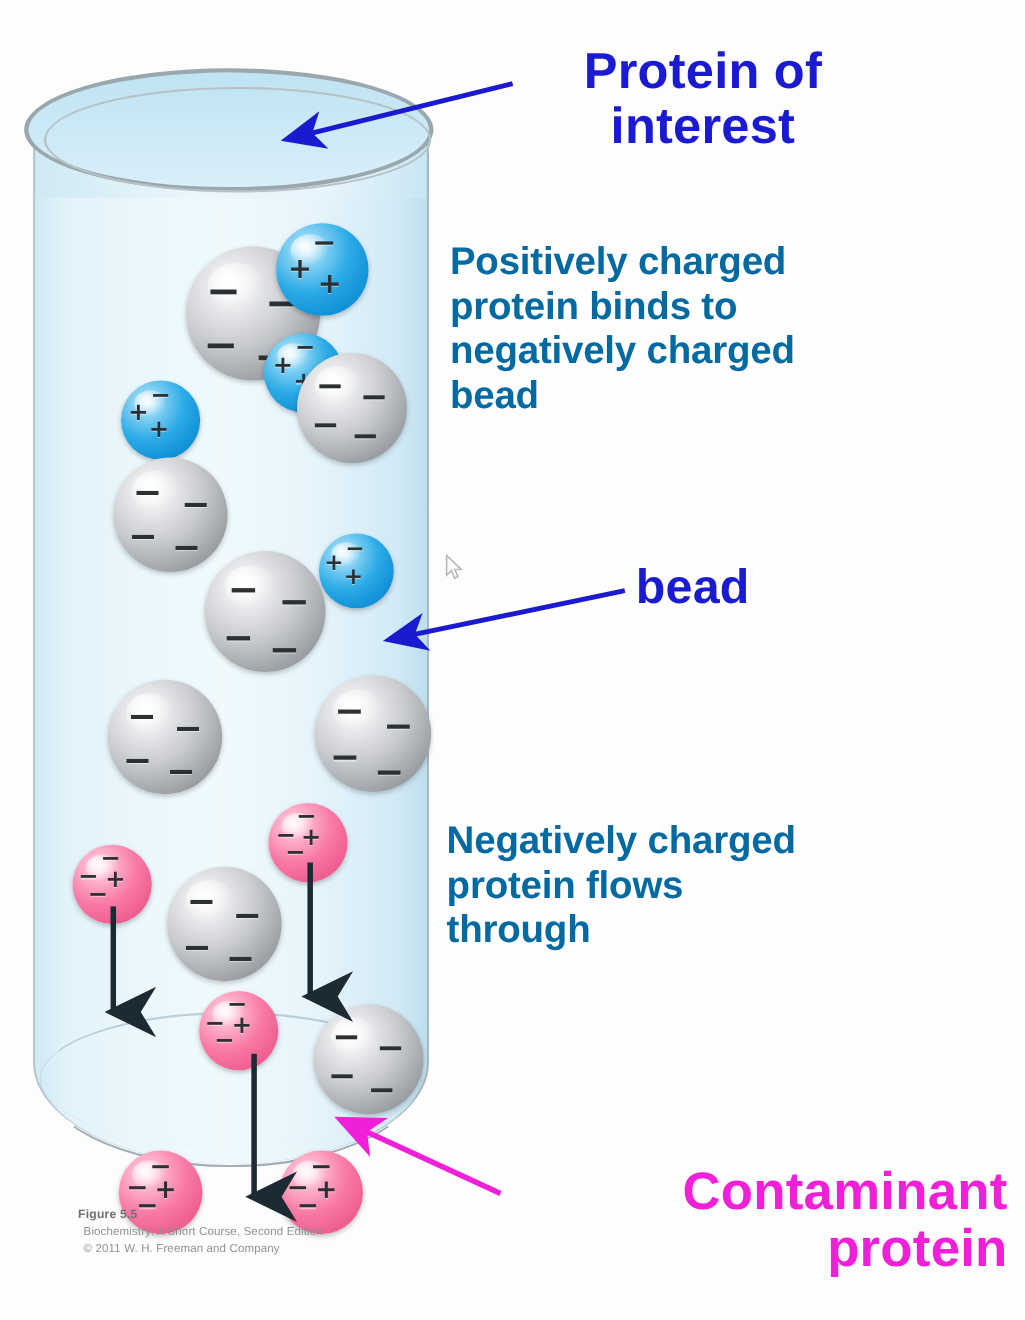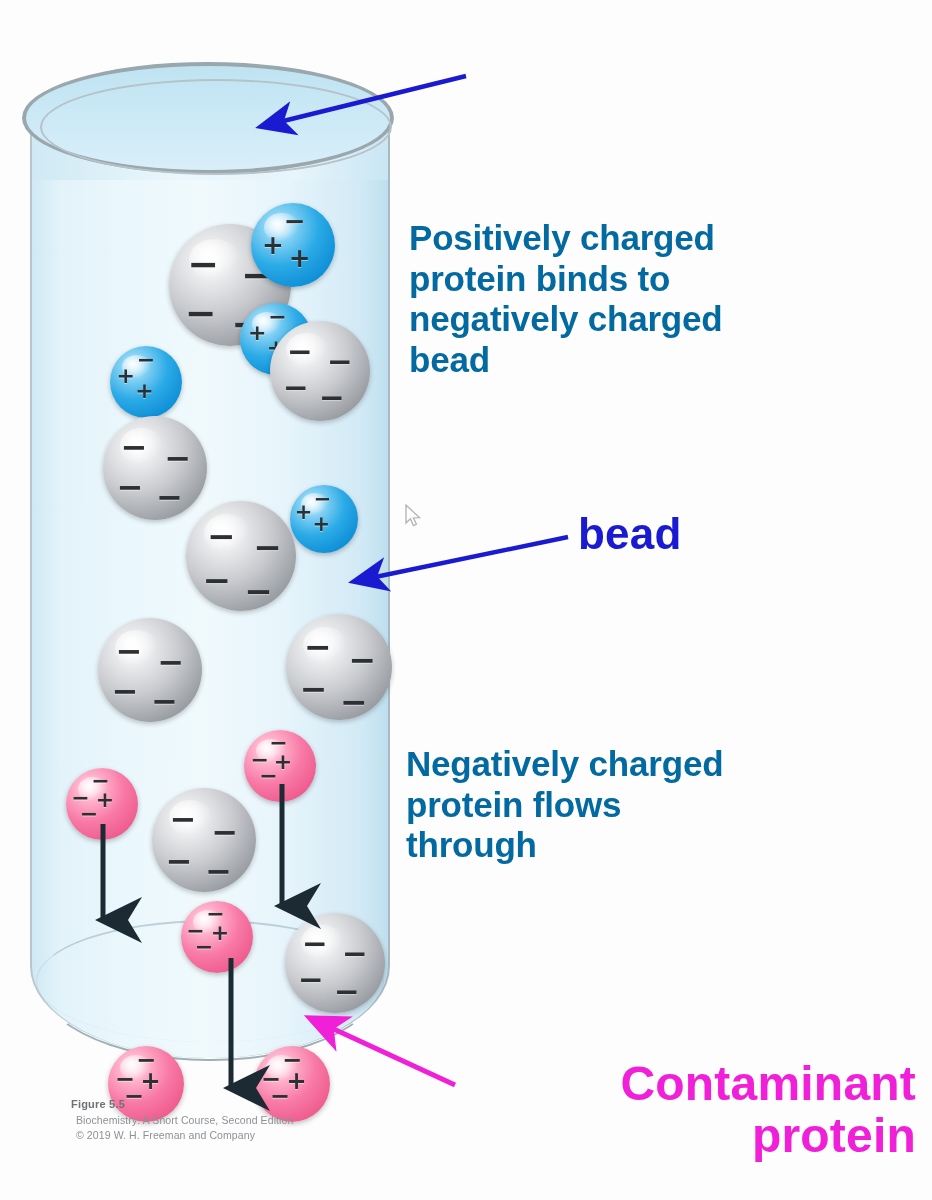--- a/index.html
+++ b/index.html
@@ -271,38 +271,40 @@
 
     <g>
       <line x1="568" y1="537" x2="356" y2="581" stroke="#1a1ad0" stroke-width="4.5" marker-end="url(#ah-blue)"></line>
     </g>
 
     <g>
       <line x1="455" y1="1085" x2="312" y2="1019" stroke="#f020d8" stroke-width="5" marker-end="url(#ah-magenta)"></line>
     </g>
   </svg>
 
+  <div class="lbl lbl-callout" style="left:474px;top:40px;width:330px;text-align:center;font-size:46px;color:#1a1ad0;">Protein of
+interest</div>
 
   <div class="lbl lbl-body" style="left:409px;top:218px;width:500px;font-size:35px;">Positively charged
 protein binds to
 negatively charged
 bead</div>
 
   <div class="lbl lbl-callout" style="left:578px;top:510px;font-size:44px;color:#1a1ad0;">bead</div>
 
   <div class="lbl lbl-body" style="left:406px;top:744px;width:500px;font-size:35px;">Negatively charged
 protein flows
 through</div>
 
   <div class="lbl lbl-callout" style="left:446px;top:1058px;width:470px;text-align:right;font-size:48px;color:#f020d8;">Contaminant
 protein</div>
 
   <div class="caption">
     <div class="cap-title">Figure 5.5</div>
     <div class="cap-line">Biochemistry: A Short Course, Second Edition</div>
-    <div class="cap-line">© 2019 W. H. Freeman and Company</div>
+    <div class="cap-line">© 2011 W. H. Freeman and Company</div>
   </div>
 
   <svg class="cursor" style="left:404px;top:504px;" width="20" height="24" viewBox="0 0 20 24">
     <path d="M2,1 L2,19 L6.4,14.8 L9.4,21.6 L12.4,20.2 L9.4,13.8 L15.4,13.6 Z" fill="#ffffff" stroke="#8b8b8b" stroke-width="1.4"></path>
   </svg>
 
 </div>
 
 </body></html>

